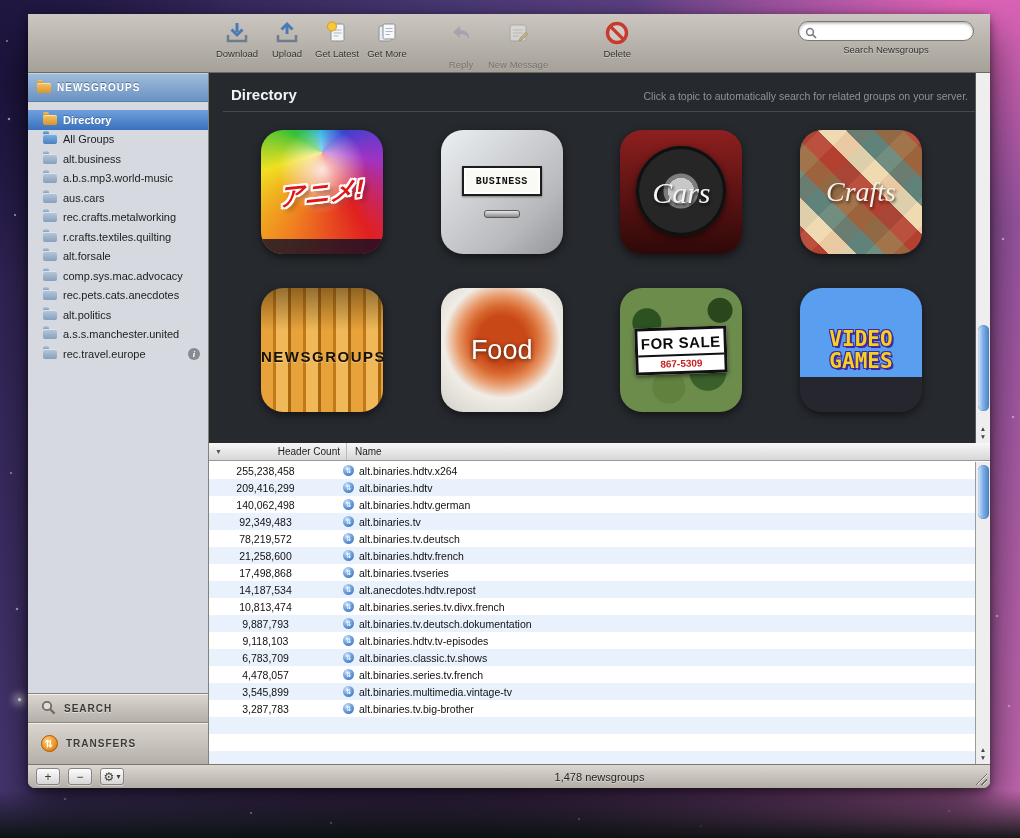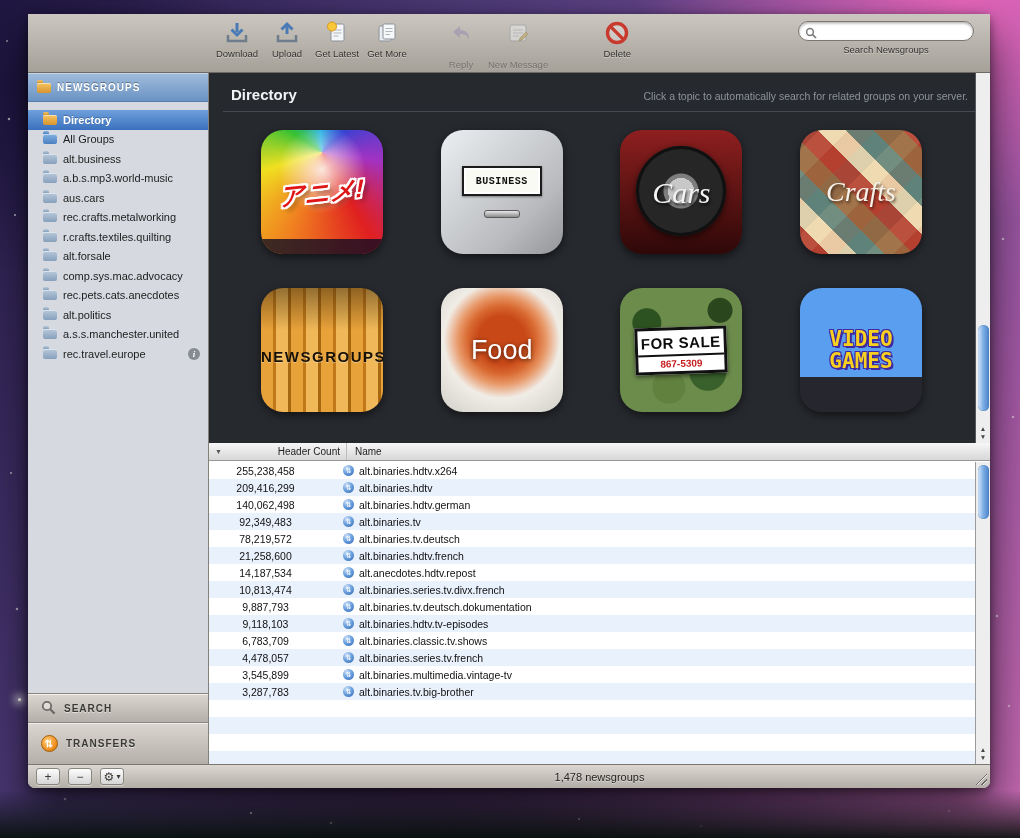--- a/index.html
+++ b/index.html
@@ -520,20 +520,27 @@
             </div>
 
             <div class="t-row">
               <span class="t-count">21,258,600</span>
               <span class="row-icon">
                 <i>⇅</i>
               </span>
               <span class="t-name">alt.binaries.hdtv.french</span>
             </div>
 
+            <div class="t-row">
+              <span class="t-count">17,498,868</span>
+              <span class="row-icon">
+                <i>⇅</i>
+              </span>
+              <span class="t-name">alt.binaries.tvseries</span>
+            </div>
 
             <div class="t-row">
               <span class="t-count">14,187,534</span>
               <span class="row-icon">
                 <i>⇅</i>
               </span>
               <span class="t-name">alt.anecdotes.hdtv.repost</span>
             </div>
 
             <div class="t-row">

